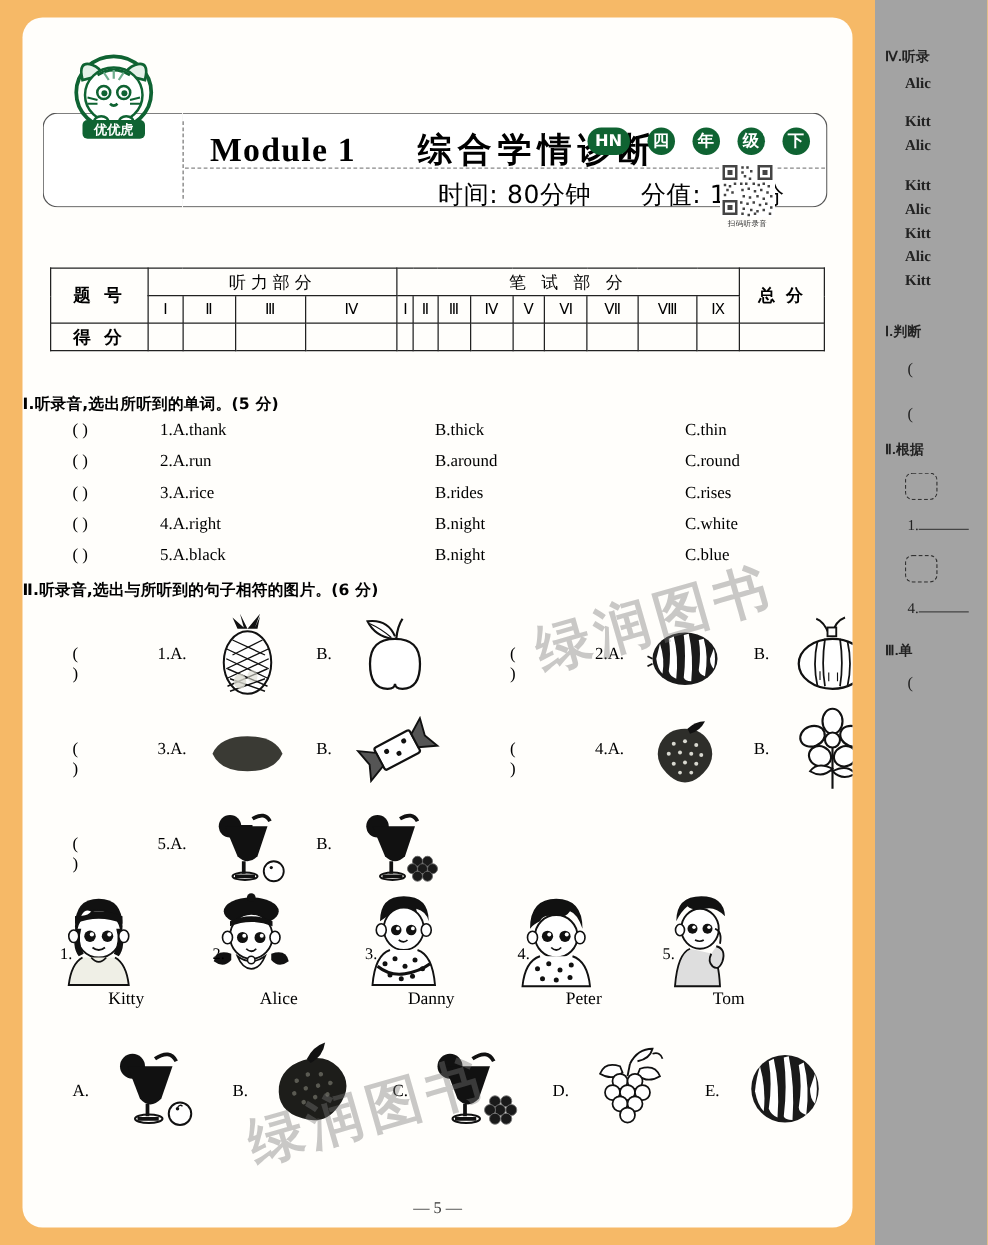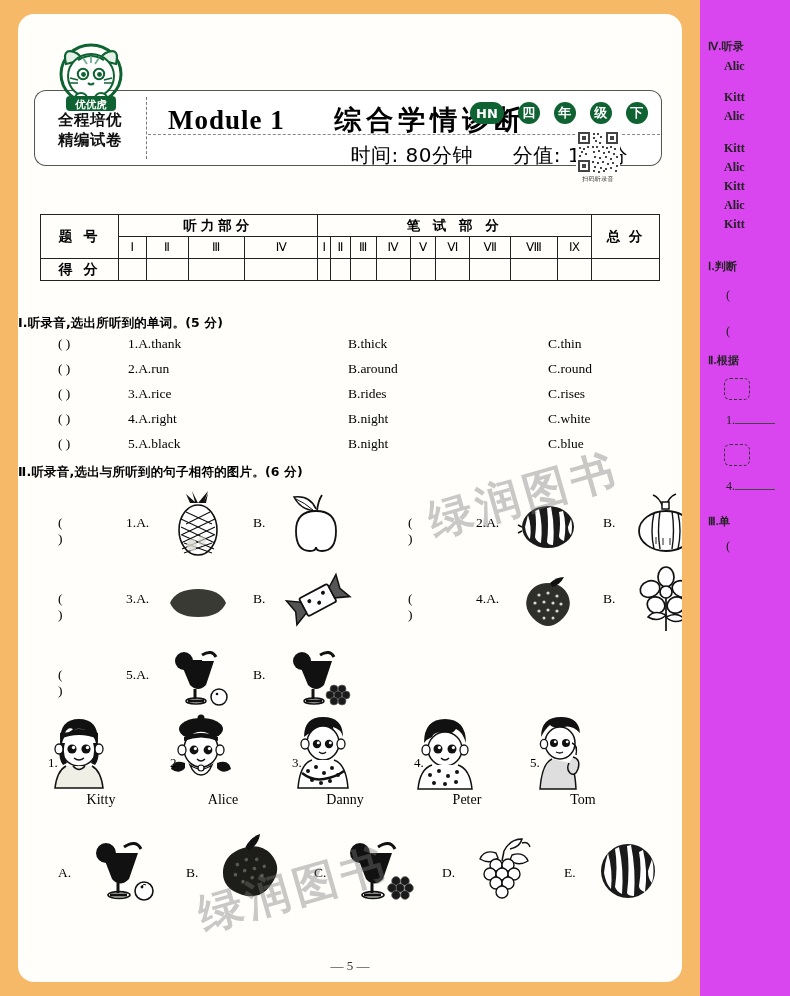--- a/index.html
+++ b/index.html
@@ -18,21 +18,21 @@
     width: 664px; height: 968px;
     background: #fffefb;
     border-radius: 16px 16px 16px 16px;
     overflow: hidden;
   }
   
   .sheet-next {
     position: absolute;
     left: 700px; top: 0px;
     width: 90px; height: 996px;
-    background: #d946ef;
+    background: #a3a3a3;
     overflow: hidden;
   }
   .next-inner { position: relative; width: 180px; padding: 40px 0 0 8px; }
   .next-line { font-size: 11.5px; color: #222; white-space: nowrap; line-height: 1.1; }
   .next-head { font-weight: bold; font-size: 11px; letter-spacing: .2px;
     font-family: "Liberation Sans", sans-serif; }
   .next-name { font-weight: bold; font-size: 12px; padding-left: 16px; }
   .next-paren { padding-left: 18px; font-size: 13px; }
   .next-num { padding-left: 18px; font-size: 12px; }
   .next-blank { display:inline-block; border-bottom: 1px solid #444; width: 40px; height: 10px; }
@@ -122,21 +122,21 @@
   .score-table td {
     border: 1px solid #222;
     text-align: center;
     font-size: 12px;
     height: 22px;
     color: #000;
   }
   .score-table td.lbl {
     font-weight: bold; font-size: 14px; letter-spacing: 3px; width: 78px;
   }
-  .score-table td.grp { font-weight: bold; font-size: 13.5px; letter-spacing: 4px; }
+  .score-table td.grp { font-weight: normal; font-size: 13.5px; letter-spacing: 4px; }
   .score-table td.rom {
     font-family: "Liberation Serif", serif; font-size: 12px; font-weight: normal;
   }
   .score-table td.total { font-weight: bold; font-size: 13.5px; letter-spacing: 2px; width: 68px; }
 
   
   .body-zone { position: absolute; left: 0; top: 296px; width: 664px; }
 
   .part-title {
     text-align: center;
@@ -255,24 +255,20 @@
           <circle cx="41.5" cy="36.5" r="2.4" fill="#0f6332"></circle>
           <path d="M30 45 q3 3 6 0" fill="none" stroke="#0f6332" stroke-width="2"></path>
           <path d="M12 40 l8 2 M12 45 l8 0 M54 40 l-8 2 M54 45 l-8 0" stroke="#0f6332" stroke-width="1.6"></path>
           <ellipse cx="23" cy="60" rx="6" ry="5" fill="#fff" stroke="#0f6332" stroke-width="2"></ellipse>
           <ellipse cx="43" cy="60" rx="6" ry="5" fill="#fff" stroke="#0f6332" stroke-width="2"></ellipse>
           <rect x="8" y="58" width="50" height="15" rx="4" fill="#0f6332"></rect>
           <text x="33" y="69.5" font-family="DejaVu Sans, sans-serif" font-size="10.5" font-weight="bold" fill="#ffffff" text-anchor="middle">优优虎</text>
         </svg>
       </div>
 
-      <div class="logo-text">
-        <div>全程培优</div>
-        <div>精编试卷</div>
-      </div>
 
       <div class="title-box"></div>
       <div class="title-divider"></div>
 
       <div class="title-main">
         <span>Module 1</span>
         <span style="display:inline-block;width:34px"></span>
         <span class="t-cn">综合学情诊断</span>
       </div>
 

